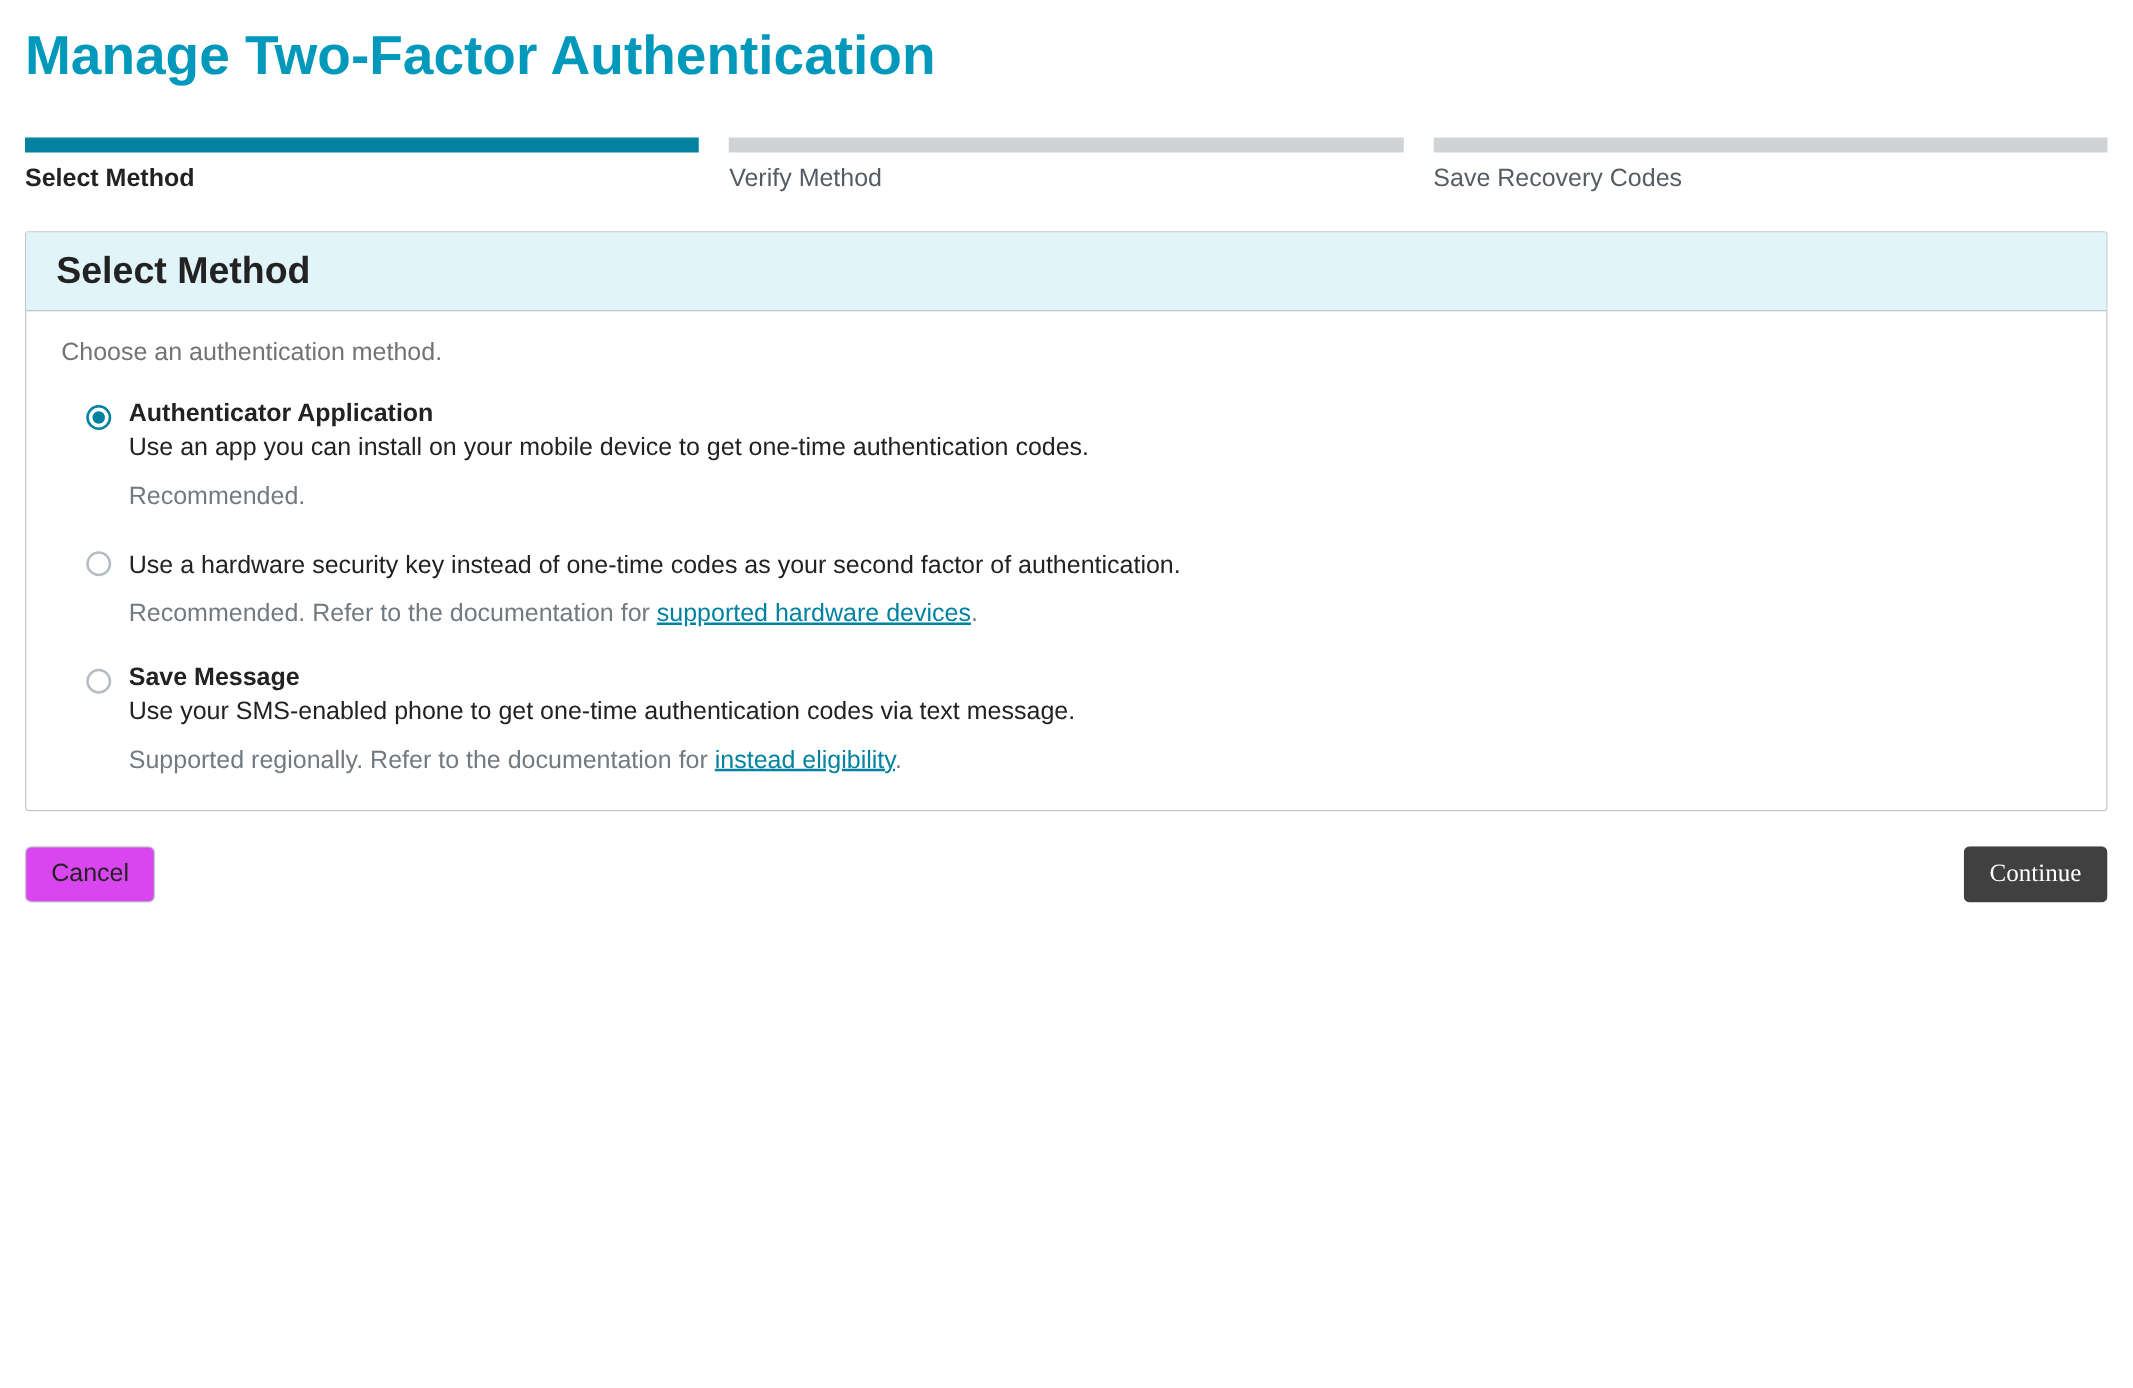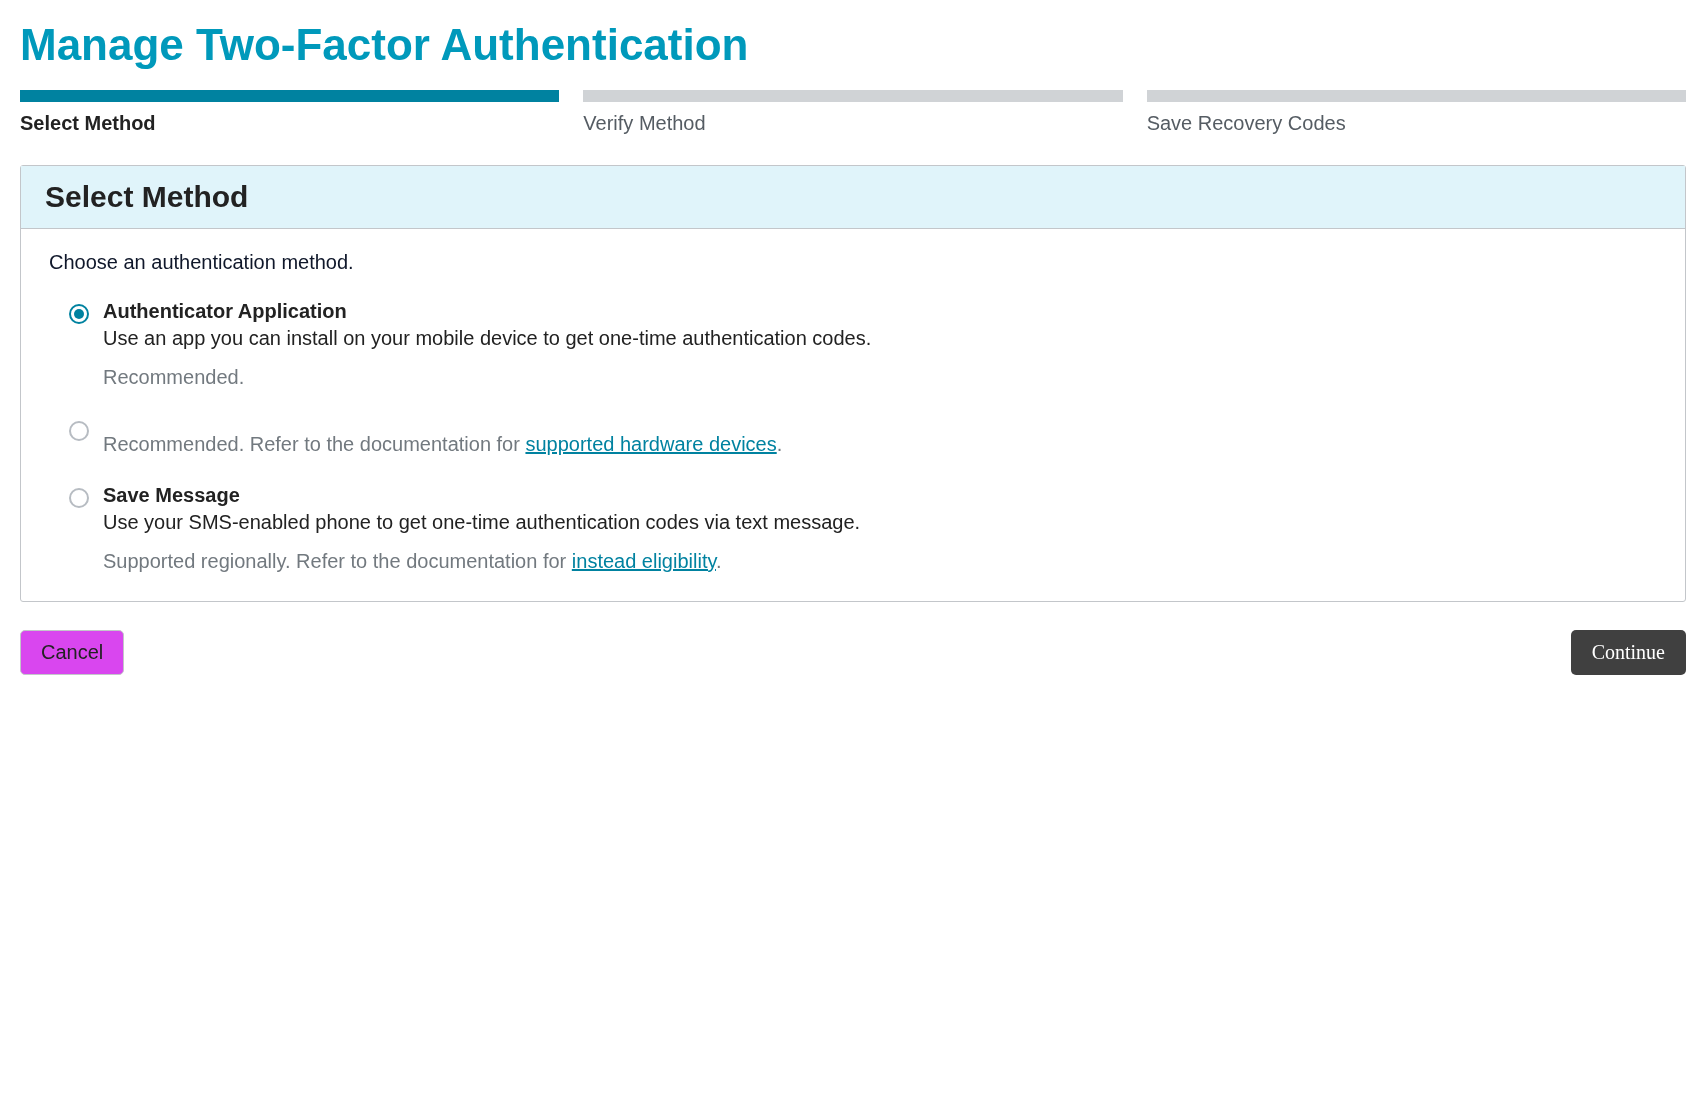--- a/index.html
+++ b/index.html
@@ -6,21 +6,21 @@
     body {
       font-family: -apple-system, BlinkMacSystemFont, "Segoe UI", Helvetica, Arial, sans-serif;
       padding: 20px;
       color: #222;
       background: #fff;
     }
     .page-title {
       font-size: 44px;
       font-weight: 600;
       color: #0099bb;
-      margin-bottom: 20px;
+      margin-bottom: 40px;
     }
     .progress-steps {
       display: flex;
       gap: 24px;
       margin-bottom: 30px;
     }
     .step {
       flex: 1;
     }
     .step-bar {
@@ -50,21 +50,21 @@
       padding: 14px 24px;
       font-size: 30px;
       font-weight: 700;
     }
     .panel-body {
       padding: 22px 28px 28px 28px;
     }
     .panel-intro {
       font-size: 20px;
       margin-bottom: 26px;
-      color: #0f172a;
+      color: #737373;
     }
     .radio-group {
       display: flex;
       flex-direction: column;
       gap: 28px;
       padding-left: 20px;
     }
     .radio-option {
       display: flex;
       align-items: flex-start;
@@ -175,20 +175,21 @@
           <div class="radio-desc">Use an app you can install on your mobile device to get one-time authentication codes.</div>
           <div class="radio-note">
             <span>Recommended.</span>
           </div>
         </span>
       </label>
 
       <label class="radio-option">
         <span class="radio-circle"></span>
         <span class="radio-content">
+          <div class="radio-desc">Use a hardware security key instead of one-time codes as your second factor of authentication.</div>
           <div class="radio-note">
             <span>Recommended. Refer to the documentation for </span><a href="#">supported hardware devices</a><span>.</span>
           </div>
         </span>
       </label>
 
       <label class="radio-option">
         <span class="radio-circle"></span>
         <span class="radio-content">
           <div class="radio-title">Save Message</div>

